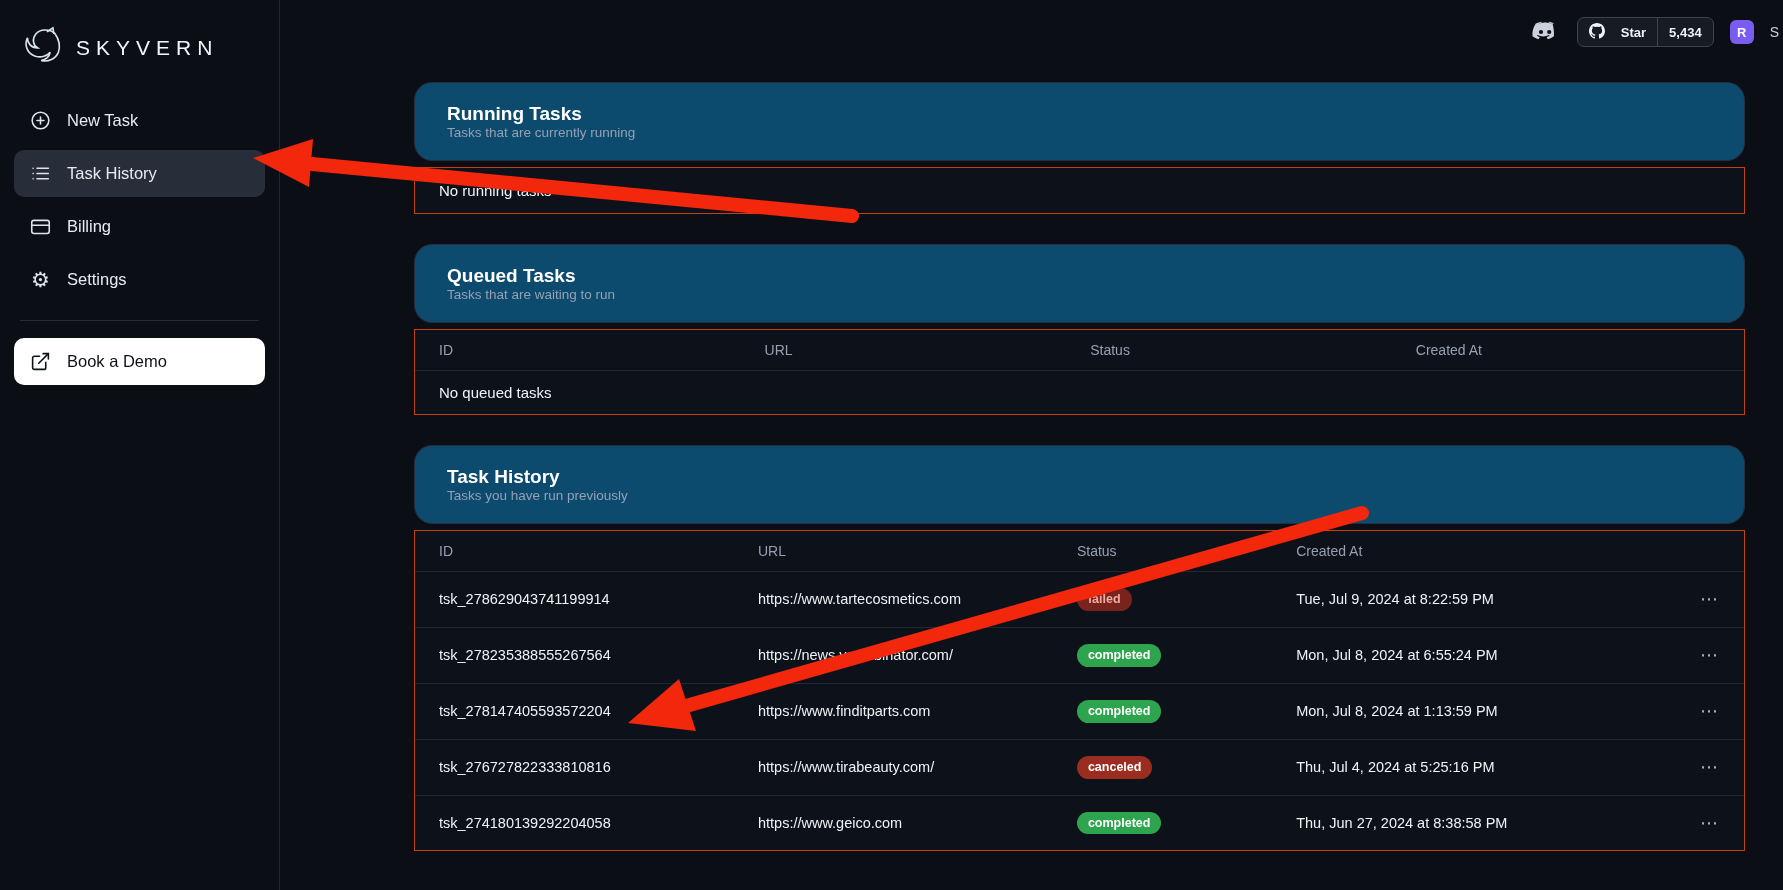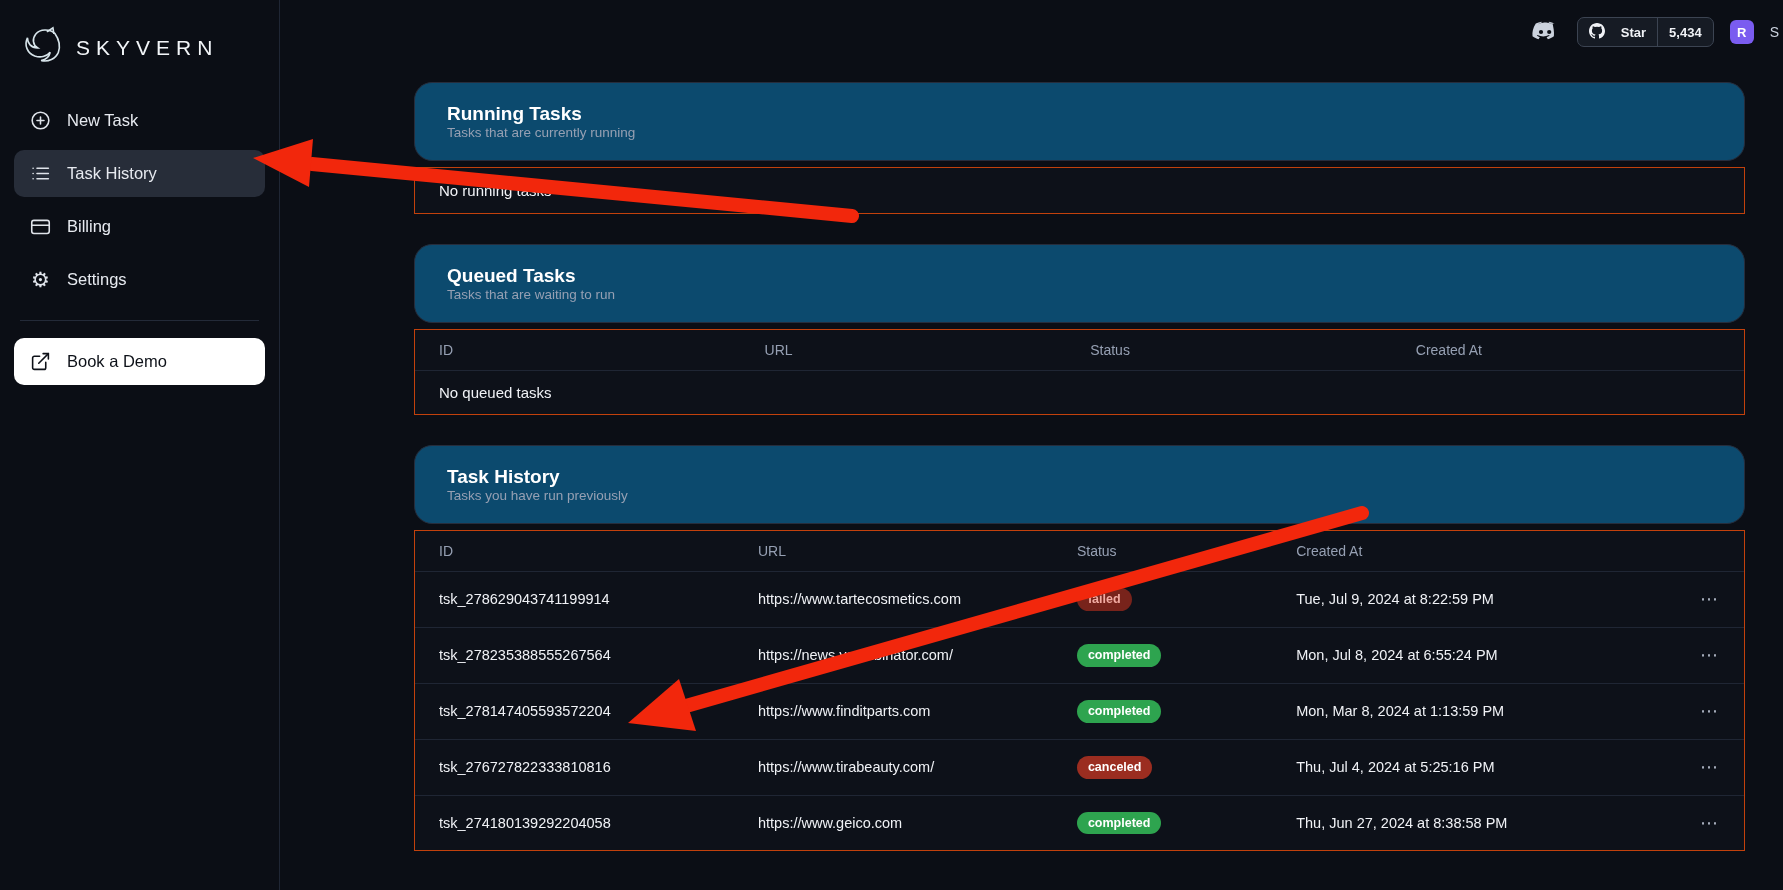--- a/index.html
+++ b/index.html
@@ -244,21 +244,21 @@
                 <td>tsk_278235388555267564</td>
                 <td>https://news.ycombinator.com/</td>
                 <td><span class="badge badge-completed">completed</span></td>
                 <td>Mon, Jul 8, 2024 at 6:55:24 PM</td>
                 <td class="actions-cell">⋯</td>
               </tr>
               <tr class="data-row">
                 <td>tsk_278147405593572204</td>
                 <td>https://www.finditparts.com</td>
                 <td><span class="badge badge-completed">completed</span></td>
-                <td>Mon, Mar 8, 2024 at 1:13:59 PM</td>
+                <td>Mon, Jul 8, 2024 at 1:13:59 PM</td>
                 <td class="actions-cell">⋯</td>
               </tr>
               <tr class="data-row">
                 <td>tsk_276727822333810816</td>
                 <td>https://www.tirabeauty.com/</td>
                 <td><span class="badge badge-canceled">canceled</span></td>
                 <td>Thu, Jul 4, 2024 at 5:25:16 PM</td>
                 <td class="actions-cell">⋯</td>
               </tr>
               <tr class="data-row">

